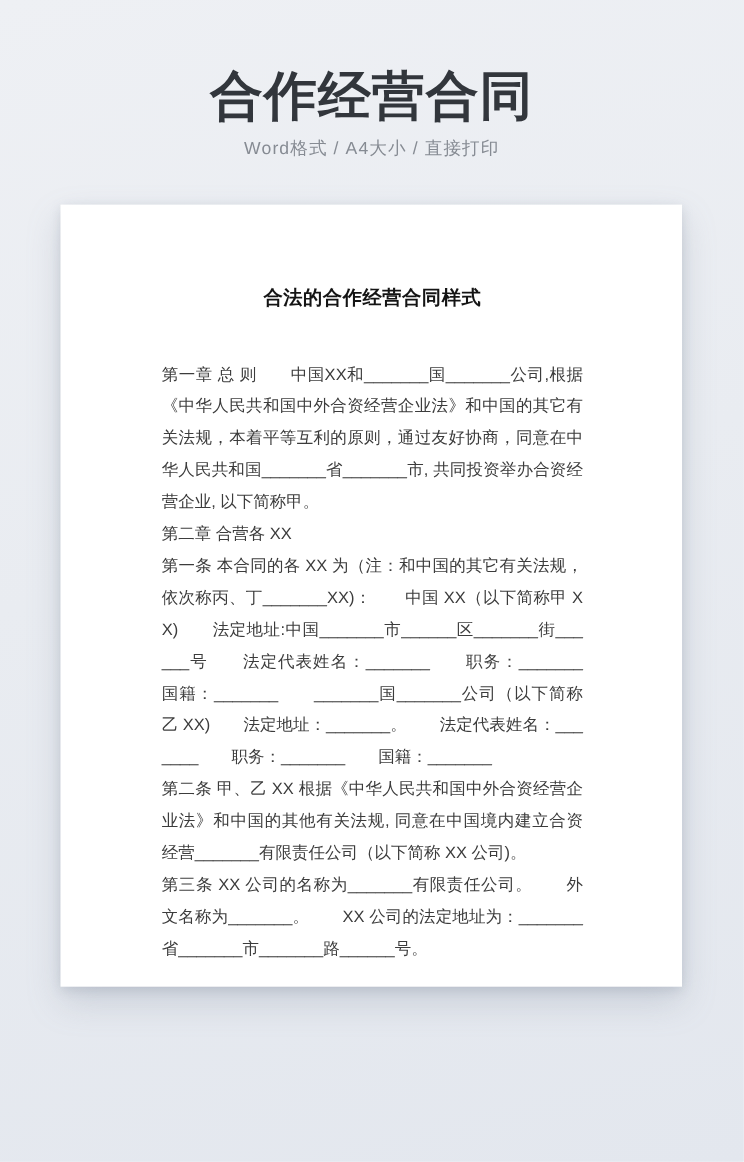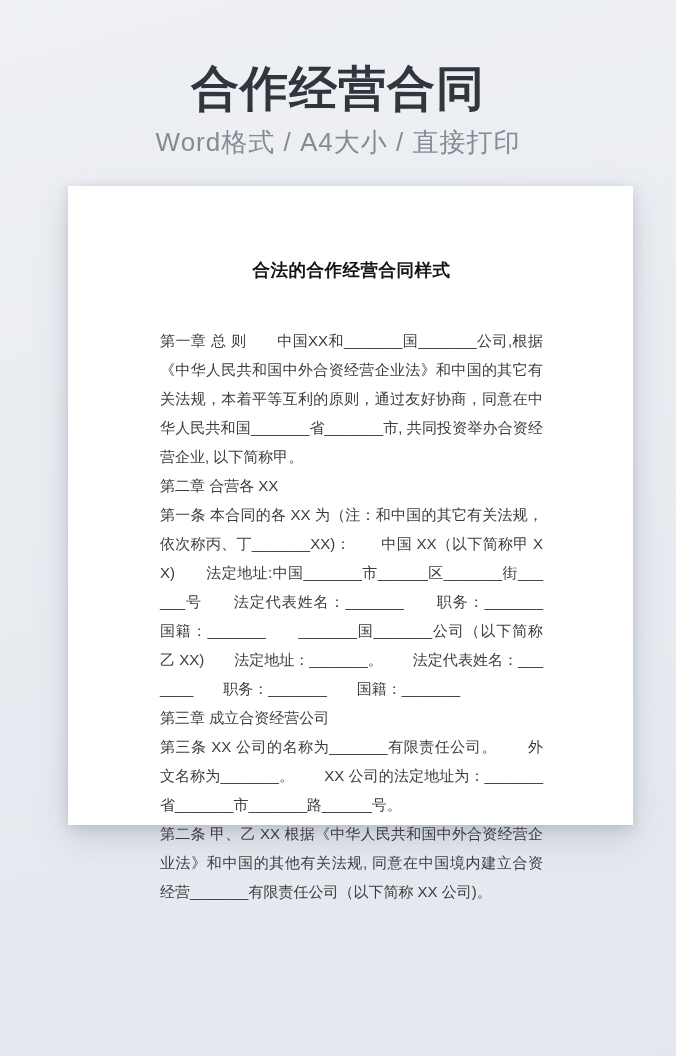--- a/index.html
+++ b/index.html
@@ -33,28 +33,28 @@
   .poster-title{
     margin:0;
     font-size:48px;
     line-height:1.05;
     font-weight:900;
     letter-spacing:1px;
     color:var(--poster-title-color);
   }
   .poster-subtitle{
     margin:11px 0 0;
-    font-size:26px;
+    font-size:16px;
     letter-spacing:1px;
     color:var(--poster-subtitle-color);
   }
   .paper{
     position:absolute;
-    left:68px;top:186px;
-    width:565px;height:639px;
+    left:55px;top:186px;
+    width:565px;height:711px;
     background:var(--paper);
     box-shadow:0 3px 10px var(--shadow),0 14px 30px var(--shadow);
     padding:72px 90px 0 92px;
   }
   .doc-title{
     margin:0 0 44px;
     text-align:center;
     font-size:17.5px;
     font-weight:bold;
     letter-spacing:.5px;
@@ -78,19 +78,18 @@
     <h1 class="poster-title">合作经营合同</h1>
     <div class="poster-subtitle">Word格式 / A4大小 / 直接打印</div>
   </div>
 
   <div class="paper">
     <div class="doc-title">合法的合作经营合同样式</div>
     <div class="doc-body">
       <p>第一章 总 则　　中国XX和_______国_______公司,根据《中华人民共和国中外合资经营企业法》和中国的其它有关法规，本着平等互利的原则，通过友好协商，同意在中华人民共和国_______省_______市, 共同投资举办合资经营企业, 以下简称甲。</p>
       <p>第二章 合营各 XX</p>
       <p>第一条 本合同的各 XX 为（注：和中国的其它有关法规，依次称丙、丁_______XX)：　　中国 XX（以下简称甲 XX)　　法定地址:中国_______市______区_______街______号　　法定代表姓名：_______　　职务：_______　　国籍：_______　　_______国_______公司（以下简称乙 XX)　　法定地址：_______。　　法定代表姓名：_______　　职务：_______　　国籍：_______</p>
-      <p>第三章 成立合资经营公司</p>
+      <p>第二条 甲、乙 XX 根据《中华人民共和国中外合资经营企业法》和中国的其他有关法规, 同意在中国境内建立合资经营_______有限责任公司（以下简称 XX 公司)。</p>
       <p>第三条 XX 公司的名称为_______有限责任公司。　　外文名称为_______。　　XX 公司的法定地址为：_______省_______市_______路______号。</p>
-      <p>第二条 甲、乙 XX 根据《中华人民共和国中外合资经营企业法》和中国的其他有关法规, 同意在中国境内建立合资经营_______有限责任公司（以下简称 XX 公司)。</p>
     </div>
   </div>
 
 </div>
 
 </body></html>

